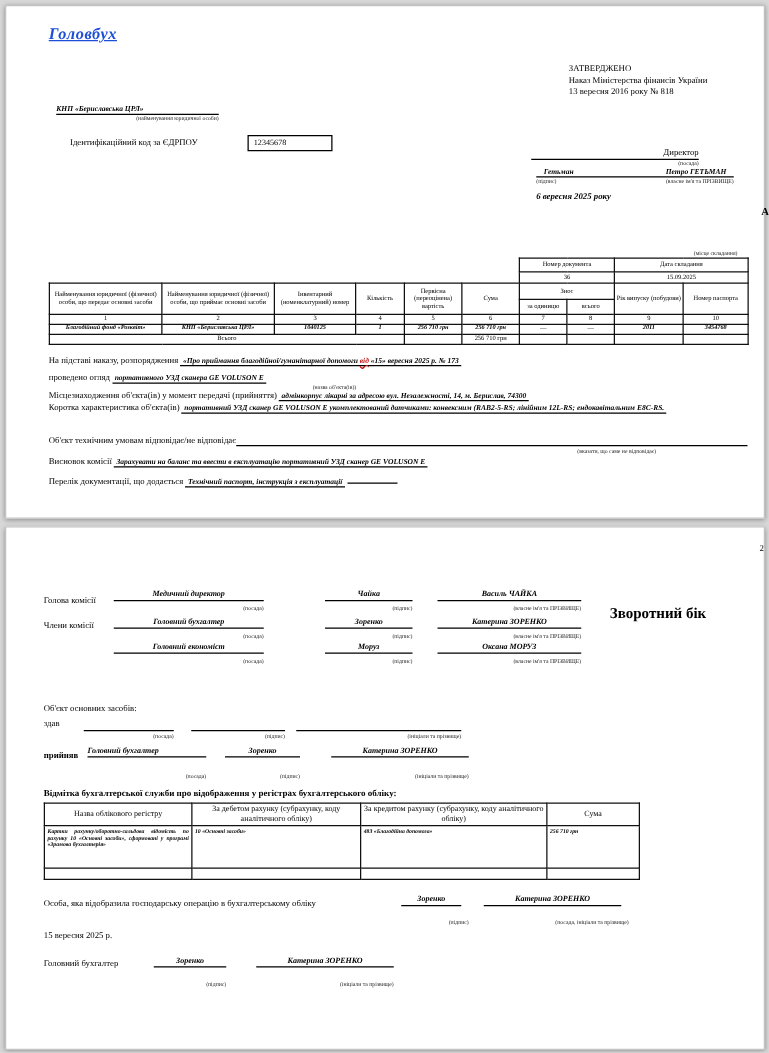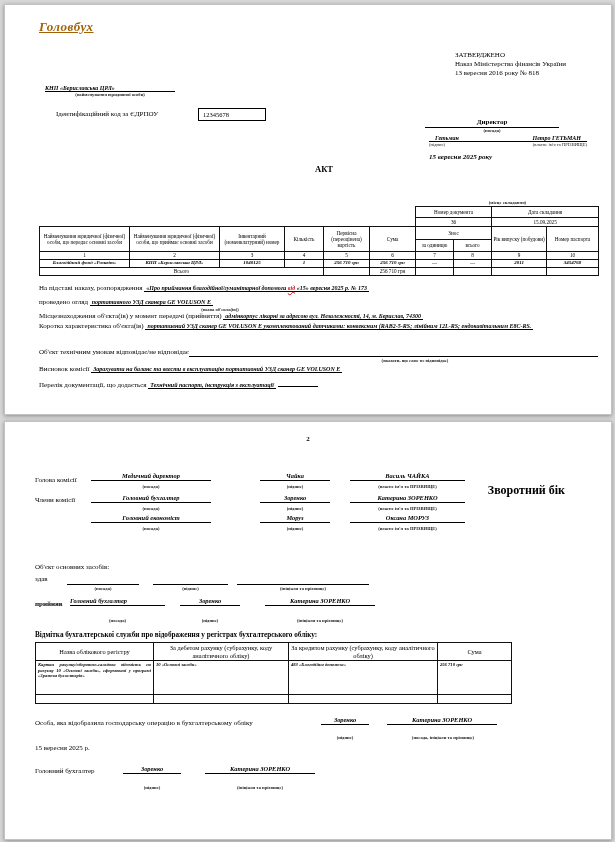--- a/index.html
+++ b/index.html
@@ -6,34 +6,34 @@
   body{width:615px;height:842px;background:#d8d8d8;font-family:"Liberation Serif",serif;color:#000;position:relative;overflow:hidden;}
   .page{position:absolute;background:#fff;border:1px solid #c2c2c2;box-shadow:0 1px 4px rgba(0,0,0,.35);}
   #page1{left:4px;top:4px;width:606px;height:409px;}
   #page2{left:4px;top:421px;width:606px;height:417px;}
   .abs{position:absolute;}
   .lbl{font-size:7px;line-height:9px;}
   .sm{font-size:6px;}
   .cap{font-size:4.6px;color:#222;line-height:5.5px;}
   .b{font-weight:bold;}
   .it{font-style:italic;}
-  .ctr{text-align:center;font-weight:bold;}
+  .ctr{text-align:right;}
   .rt{text-align:right;}
   .uv{font-style:italic;font-weight:bold;font-size:6px;border-bottom:1px solid #000;padding:0 2px;}
   .blank{display:inline-block;border-bottom:1px solid #000;}
   .red{color:#c41414;text-decoration:underline wavy #c41414 1px;}
   .flexrow{display:flex;align-items:flex-end;}
   .fill{flex:1;border-bottom:1px solid #000;height:8px;}
   table{border-collapse:collapse;table-layout:fixed;}
   .t-main td{border:1px solid #111;font-size:5.2px;line-height:6.2px;text-align:center;vertical-align:middle;padding:0 1px;overflow:hidden;}
   .t-main td.nb{border:none;}
   .t-main .val{font-style:italic;font-weight:bold;font-size:5px;}
   .t-acct td{border:1px solid #111;font-size:6.4px;line-height:7.4px;text-align:center;vertical-align:middle;padding:0 1px;overflow:hidden;}
   .t-acct .dv{font-style:italic;font-weight:bold;font-size:4.6px;line-height:5.6px;text-align:left;vertical-align:top;padding:1px 2px;}
-  .logo{font-size:13px;font-style:italic;font-weight:bold;color:#a16207;letter-spacing:.5px;text-decoration:underline;}
+  .logo{font-size:13px;font-style:italic;font-weight:bold;color:#1d4ed8;letter-spacing:.5px;text-decoration:underline;}
   .sigcell{border-bottom:1px solid #000;text-align:center;font-style:italic;font-weight:bold;font-size:6.4px;line-height:8px;}
 </style>
 </head>
 <body>
 
 <div class="page" id="page1">
 
   <div class="abs logo" style="left:34px;top:14px;">Головбух</div>
 
   <div class="abs" style="left:430px;top:46px;width:170px;margin-left:20px;">
@@ -57,21 +57,21 @@
   <div class="abs" style="left:424px;top:130px;width:158px;">
     <div style="display:flex;justify-content:space-between;border-bottom:1px solid #000;padding:0 6px;">
       <span class="it b sm">Гетьман</span>
       <span class="it b sm">Петро ГЕТЬМАН</span>
     </div>
     <div style="display:flex;justify-content:space-between;">
       <span class="cap">(підпис)</span>
       <span class="cap">(власне ім'я та ПРІЗВИЩЕ)</span>
     </div>
   </div>
-  <div class="abs it b" style="left:424px;top:148px;font-size:7px;">15 вересня 2025 року</div>
+  <div class="abs it b" style="left:424px;top:148px;font-size:7px;">6 вересня 2025 року</div>
 
   <div class="abs b ctr" style="left:0;top:159px;width:606px;font-size:8.5px;padding-left:16px;">АКТ</div>
 
   <div class="abs cap ctr" style="left:420px;top:195px;width:165px;">(місце складання)</div>
 
   <table class="abs t-main" style="left:34px;top:201px;width:559px;">
     <colgroup>
       <col style="width:90px">
         <col style="width:90px">
         <col style="width:65px">

